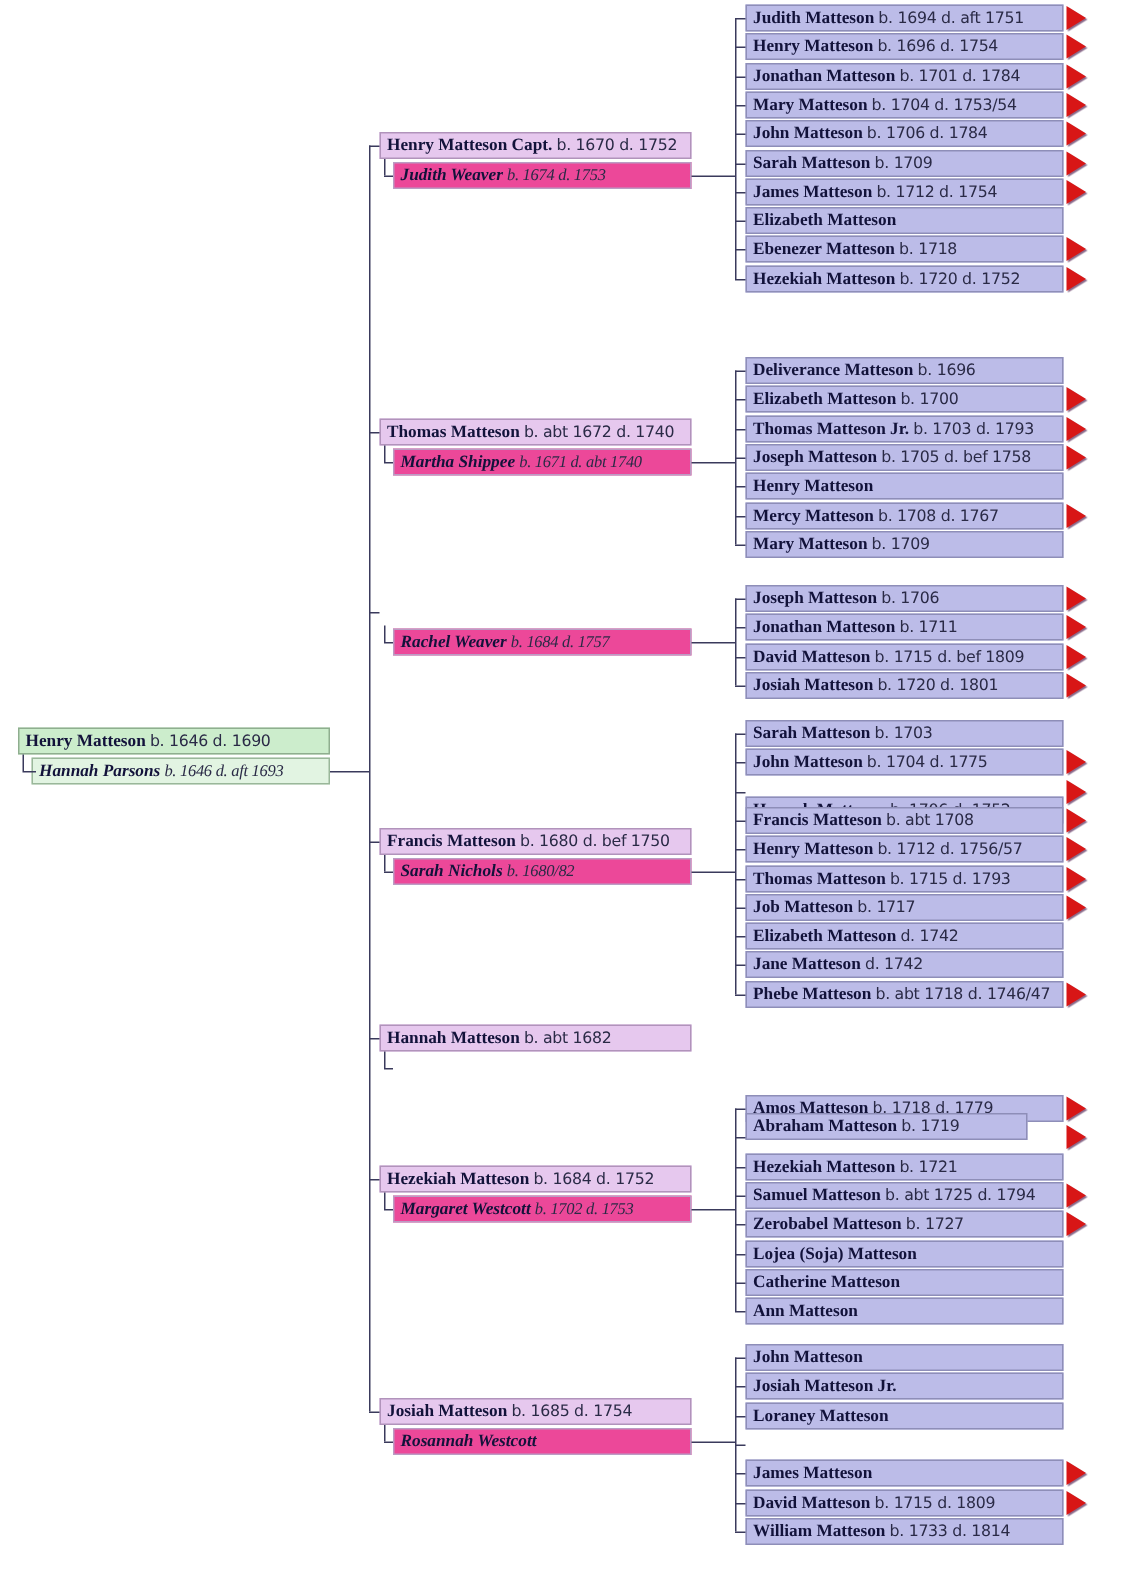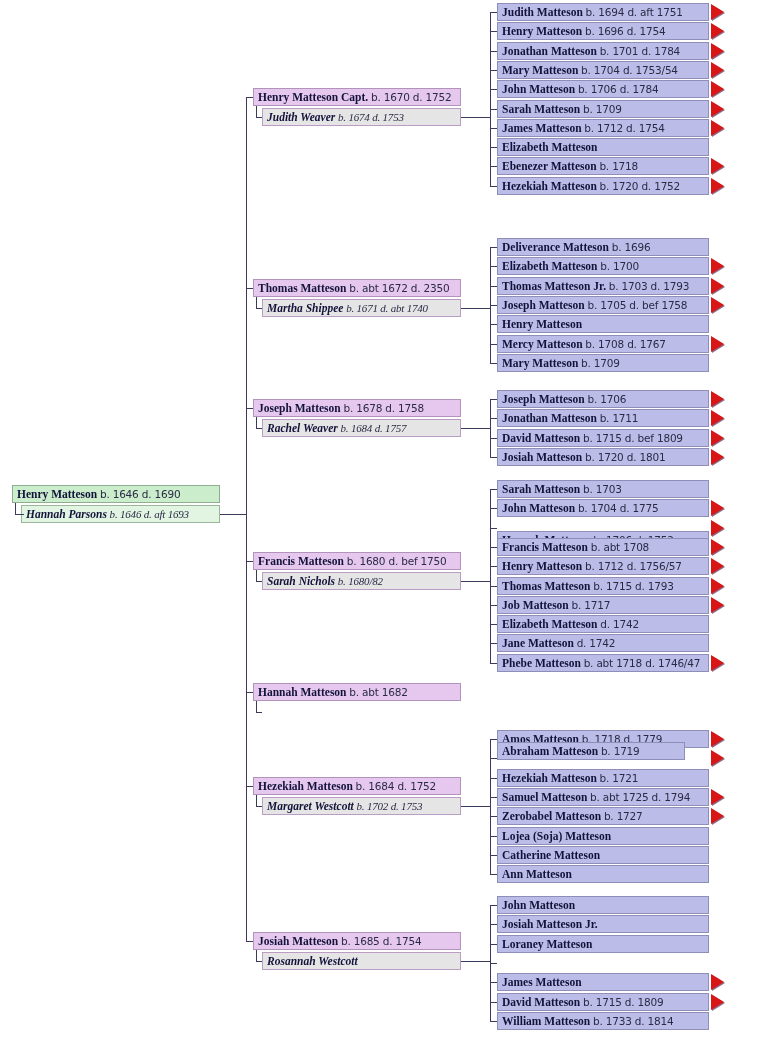--- a/index.html
+++ b/index.html
@@ -51,21 +51,21 @@
   .root-spouse {
     background: #e2f4e2;
     border-color: #9ab79a;
   }
   
   .g2-person {
     background: #e6c8ee;
     border-color: #b193bb;
   }
   .g2-spouse {
-    background: #e5e5e5;
+    background: #ec4899;
     border-color: #bb9cc4;
   }
   
   .g3-child {
     background: #bcbce8;
     border-color: #8e8eb8;
   }
   .spouse .nm {
     font-style: italic;
     font-weight: bold;
@@ -131,21 +131,21 @@
     <div class="ln h" style="left:490px;top:127.80000000000001px;width:7px;"></div>
     <div class="arrow" style="left:711px;top:119.80000000000001px;"></div>
     <div class="node g3-child" style="left:497px;top:138.1px;width:212px;"><span class="nm">Elizabeth Matteson</span></div>
     <div class="ln h" style="left:490px;top:147.1px;width:7px;"></div>
     <div class="node g3-child" style="left:497px;top:157.4px;width:212px;"><span class="nm">Ebenezer Matteson</span> <span class="dt">b. 1718</span></div>
     <div class="ln h" style="left:490px;top:166.4px;width:7px;"></div>
     <div class="arrow" style="left:711px;top:158.4px;"></div>
     <div class="node g3-child" style="left:497px;top:176.70000000000002px;width:212px;"><span class="nm">Hezekiah Matteson</span> <span class="dt">b. 1720 d. 1752</span></div>
     <div class="ln h" style="left:490px;top:185.70000000000002px;width:7px;"></div>
     <div class="arrow" style="left:711px;top:177.70000000000002px;"></div>
-    <div class="node g2-person" style="left:253px;top:279px;width:208px;"><span class="nm">Thomas Matteson</span> <span class="dt">b. abt 1672 d. 2350</span></div>
+    <div class="node g2-person" style="left:253px;top:279px;width:208px;"><span class="nm">Thomas Matteson</span> <span class="dt">b. abt 1672 d. 1740</span></div>
     <div class="node g2-spouse spouse" style="left:262px;top:299px;width:199px;"><span class="nm">Martha Shippee</span> <span class="dt">b. 1671 d. abt 1740</span></div>
     <div class="ln h" style="left:246px;top:288px;width:7px;"></div>
     <div class="ln v" style="left:256px;top:297px;height:11px;"></div>
     <div class="ln h" style="left:256px;top:308px;width:6px;"></div>
     <div class="ln h" style="left:461px;top:308px;width:29px;"></div>
     <div class="ln v" style="left:490px;top:247px;height:115.80000000000001px;"></div>
     <div class="node g3-child" style="left:497px;top:238px;width:212px;"><span class="nm">Deliverance Matteson</span> <span class="dt">b. 1696</span></div>
     <div class="ln h" style="left:490px;top:247px;width:7px;"></div>
     <div class="node g3-child" style="left:497px;top:257.3px;width:212px;"><span class="nm">Elizabeth Matteson</span> <span class="dt">b. 1700</span></div>
     <div class="ln h" style="left:490px;top:266.3px;width:7px;"></div>
@@ -156,21 +156,20 @@
     <div class="node g3-child" style="left:497px;top:295.9px;width:212px;"><span class="nm">Joseph Matteson</span> <span class="dt">b. 1705 d. bef 1758</span></div>
     <div class="ln h" style="left:490px;top:304.9px;width:7px;"></div>
     <div class="arrow" style="left:711px;top:296.9px;"></div>
     <div class="node g3-child" style="left:497px;top:315.2px;width:212px;"><span class="nm">Henry Matteson</span></div>
     <div class="ln h" style="left:490px;top:324.2px;width:7px;"></div>
     <div class="node g3-child" style="left:497px;top:334.5px;width:212px;"><span class="nm">Mercy Matteson</span> <span class="dt">b. 1708 d. 1767</span></div>
     <div class="ln h" style="left:490px;top:343.5px;width:7px;"></div>
     <div class="arrow" style="left:711px;top:335.5px;"></div>
     <div class="node g3-child" style="left:497px;top:353.8px;width:212px;"><span class="nm">Mary Matteson</span> <span class="dt">b. 1709</span></div>
     <div class="ln h" style="left:490px;top:362.8px;width:7px;"></div>
-    <div class="node g2-person" style="left:253px;top:399px;width:208px;"><span class="nm">Joseph Matteson</span> <span class="dt">b. 1678 d. 1758</span></div>
     <div class="node g2-spouse spouse" style="left:262px;top:419px;width:199px;"><span class="nm">Rachel Weaver</span> <span class="dt">b. 1684 d. 1757</span></div>
     <div class="ln h" style="left:246px;top:408px;width:7px;"></div>
     <div class="ln v" style="left:256px;top:417px;height:11px;"></div>
     <div class="ln h" style="left:256px;top:428px;width:6px;"></div>
     <div class="ln h" style="left:461px;top:428px;width:29px;"></div>
     <div class="ln v" style="left:490px;top:399px;height:57.89999999999998px;"></div>
     <div class="node g3-child" style="left:497px;top:390px;width:212px;"><span class="nm">Joseph Matteson</span> <span class="dt">b. 1706</span></div>
     <div class="ln h" style="left:490px;top:399px;width:7px;"></div>
     <div class="arrow" style="left:711px;top:391px;"></div>
     <div class="node g3-child" style="left:497px;top:409.3px;width:212px;"><span class="nm">Jonathan Matteson</span> <span class="dt">b. 1711</span></div>

